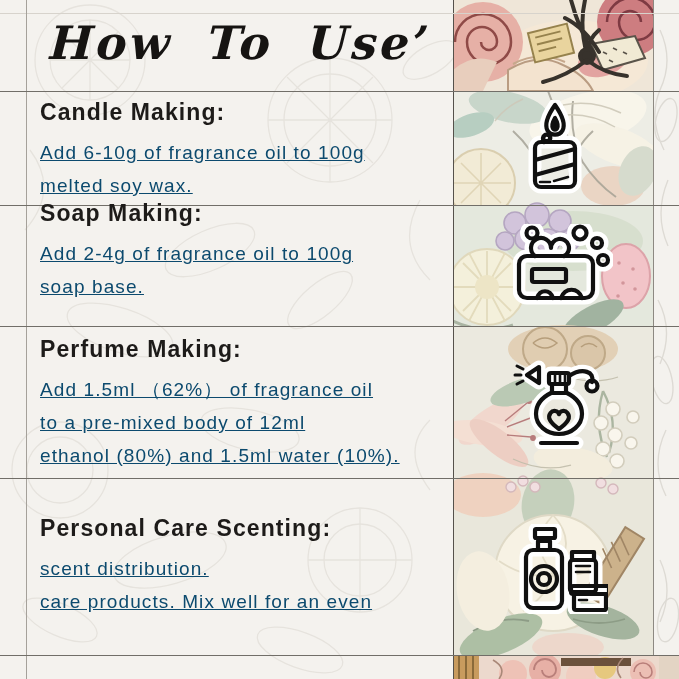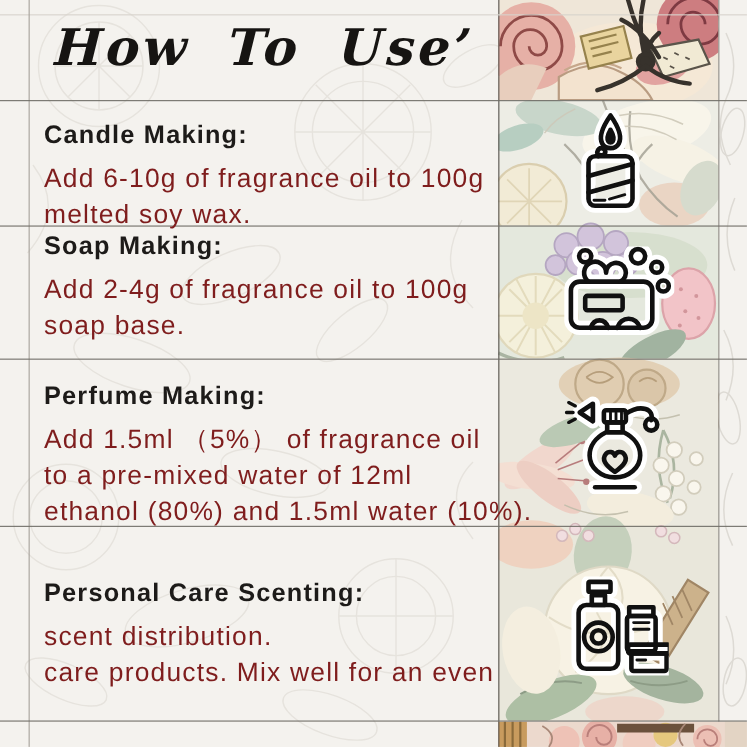--- a/index.html
+++ b/index.html
@@ -21,25 +21,25 @@
     font-style:italic;font-weight:700;
     font-size:46px;color:#161412;
     letter-spacing:3px;word-spacing:16px;
     transform:skewX(-3deg);
     white-space:nowrap;
   }
   
   .section{position:absolute;left:40px;width:400px;}
   .section-heading{
     font-weight:700;font-size:23px;letter-spacing:1.1px;
-    color:#1d1b19;margin:10px 0 10px 0;white-space:nowrap;
+    color:#1d1b19;margin:0 0 10px 0;white-space:nowrap;
   }
   .body-line{
-    font-size:24px;letter-spacing:1.1px;line-height:33px;
-    color:#7f1d1d;white-space:nowrap;
+    font-size:19px;letter-spacing:1.1px;line-height:33px;
+    color:#0c4a6e;white-space:nowrap;text-decoration:underline;
   }
   
   .strip{position:absolute;left:453px;top:0;width:200px;height:679px;}
   .strip-border-left{position:absolute;left:453px;top:0;width:1px;height:679px;background:#55514b;}
   .strip-border-right{position:absolute;left:653px;top:0;width:1px;height:656px;background:#8d8982;}
   .icon-box{position:absolute;}
   svg{display:block;}
 </style>
 </head>
 <body>
@@ -267,22 +267,22 @@
   </div>
 
   <div class="section" style="top:200px;">
     <div class="section-heading">Soap Making:</div>
     <div class="body-line">Add 2-4g of fragrance oil to 100g</div>
     <div class="body-line">soap base.</div>
   </div>
 
   <div class="section" style="top:336px;">
     <div class="section-heading">Perfume Making:</div>
-    <div class="body-line">Add 1.5ml （5%） of fragrance oil</div>
-    <div class="body-line">to a pre-mixed water of 12ml</div>
+    <div class="body-line">Add 1.5ml （62%） of fragrance oil</div>
+    <div class="body-line">to a pre-mixed body of 12ml</div>
     <div class="body-line">ethanol (80%) and 1.5ml water (10%).</div>
   </div>
 
   <div class="section" style="top:515px;">
     <div class="section-heading">Personal Care Scenting:</div>
     <div class="body-line">scent distribution.</div>
     <div class="body-line">care products. Mix well for an even</div>
   </div>
 
   <div class="icon-box" style="left:524px;top:100px;">

